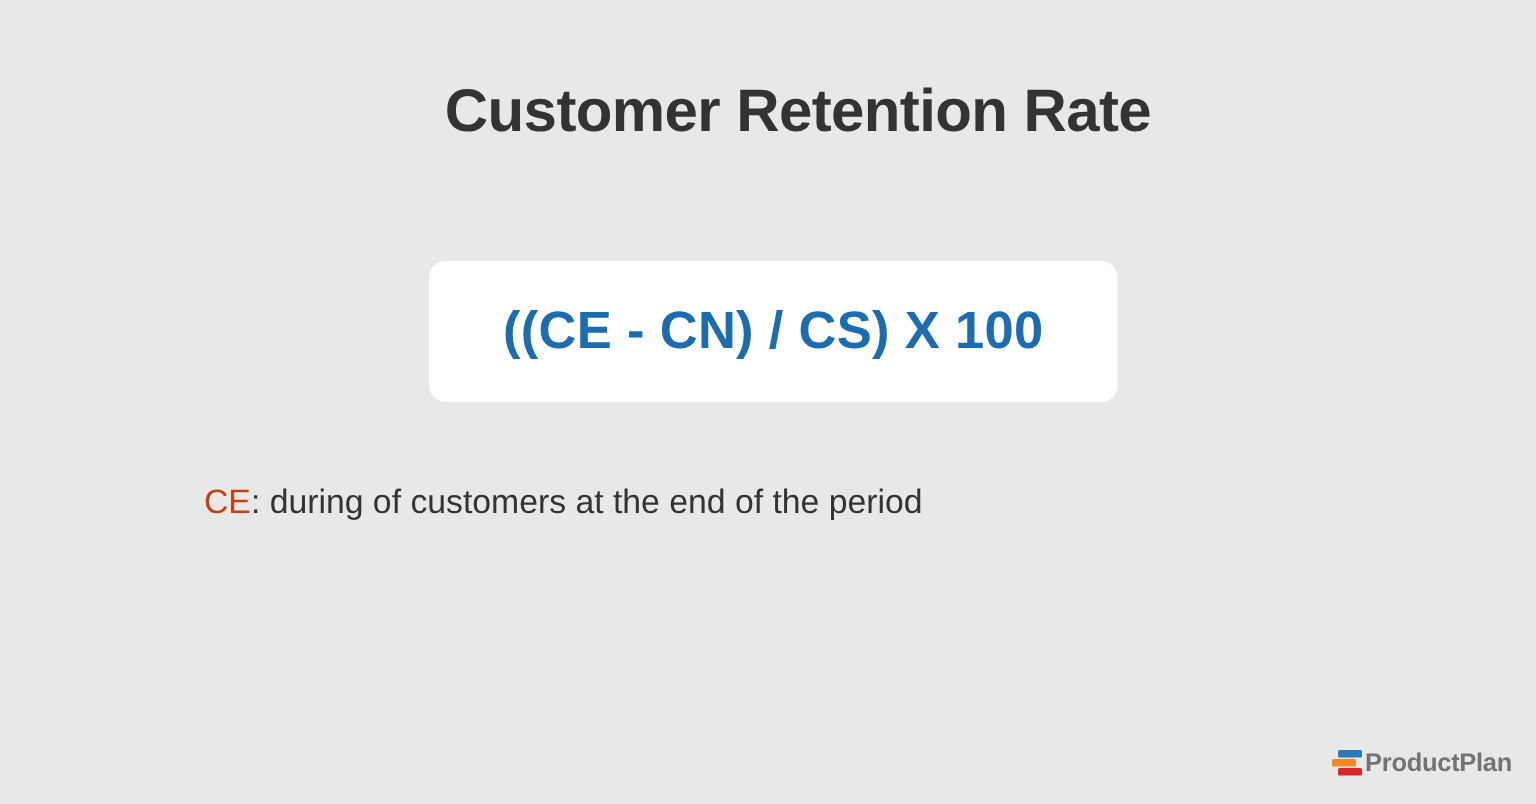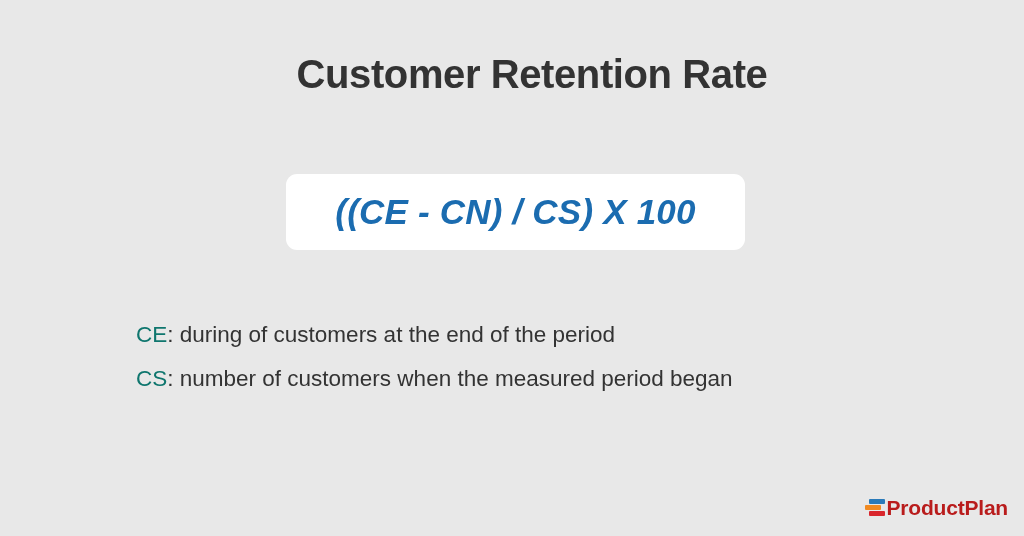--- a/index.html
+++ b/index.html
@@ -36,28 +36,27 @@
     line-height: 1.1;
     padding-left: 20px;
   }
 
   
   .formula-card {
     position: absolute;
     left: 286px;
     top: 174px;
     width: 459px;
-    height: 76px;
+    height: 94px;
     background: #ffffff;
     border-radius: 11px;
     display: flex;
     align-items: center;
     justify-content: center;
     box-sizing: border-box;
-    font-style: italic;
   }
   .formula-text {
     font-size: 35px;
     font-weight: bold;
     color: #1b6cb0;
     letter-spacing: 0.2px;
     white-space: nowrap;
   }
 
   
@@ -67,21 +66,21 @@
     top: 313px;
     width: 800px;
   }
   .definition-row {
     font-size: 22.5px;
     color: #333333;
     line-height: 44px;
     white-space: nowrap;
   }
   .def-term {
-    color: #0f766e;
+    color: #c2410c;
     font-weight: normal;
   }
   .def-desc {
     color: #333333;
   }
 
   
   .logo {
     position: absolute;
     right: 16px;
@@ -115,23 +114,23 @@
     background: #f18a21;
   }
   .logo-mark .bar-red {
     left: 4px;
     top: 13px;
     width: 16px;
     height: 5px;
     background: #d9262c;
   }
   .logo-word {
-    font-size: 21px;
+    font-size: 17px;
     font-weight: bold;
-    color: #b91c1c;
+    color: #737373;
     letter-spacing: -0.2px;
     line-height: 1;
   }
 </style>
 </head>
 <body>
 
 <div class="canvas">
 
   <div class="page-title">Customer Retention Rate</div>
@@ -140,23 +139,20 @@
     <div class="formula-text">((CE - CN) / CS) X 100</div>
   </div>
 
   <div class="definitions">
 
     <div class="definition-row">
       <span class="def-term">CE</span><span class="def-desc">:</span><span class="def-desc"> during of customers at the end of the period</span>
     </div>
 
 
-    <div class="definition-row">
-      <span class="def-term">CS</span><span class="def-desc">:</span><span class="def-desc"> number of customers when the measured period began</span>
-    </div>
 
   </div>
 
   <div class="logo">
     <span class="logo-mark">
       <span class="bar bar-blue"></span>
       <span class="bar bar-orange"></span>
       <span class="bar bar-red"></span>
     </span>
     <span class="logo-word">ProductPlan</span>

